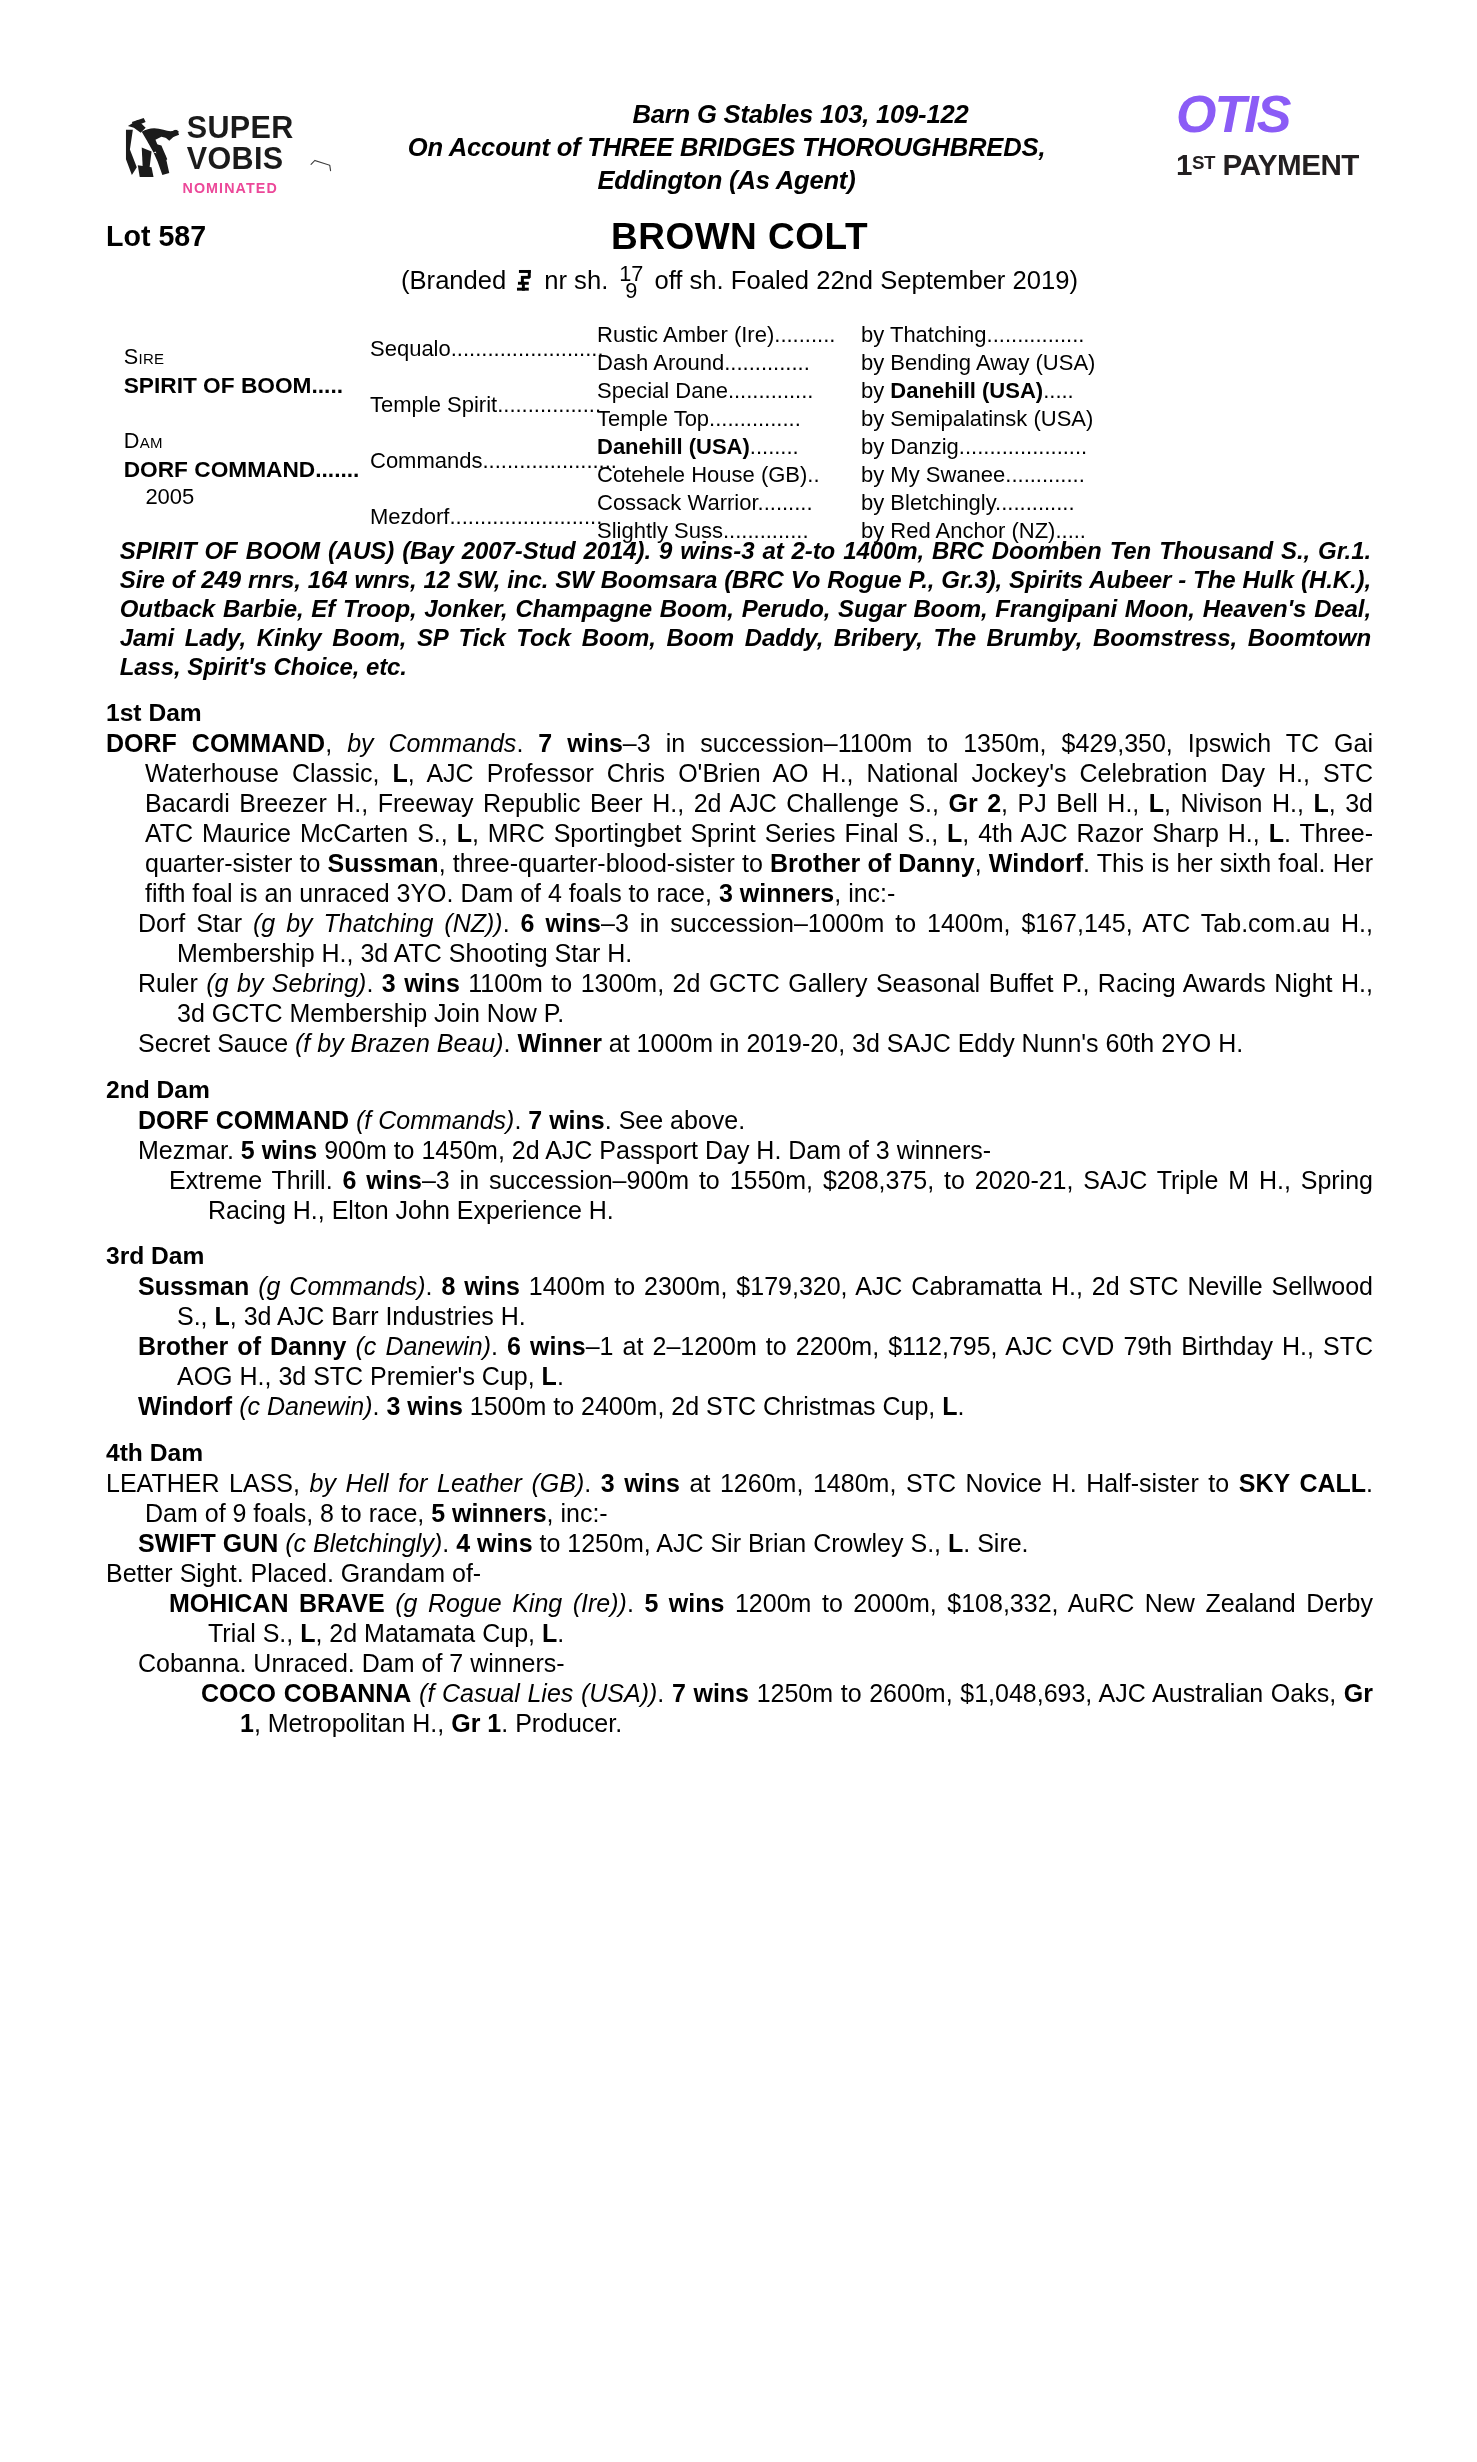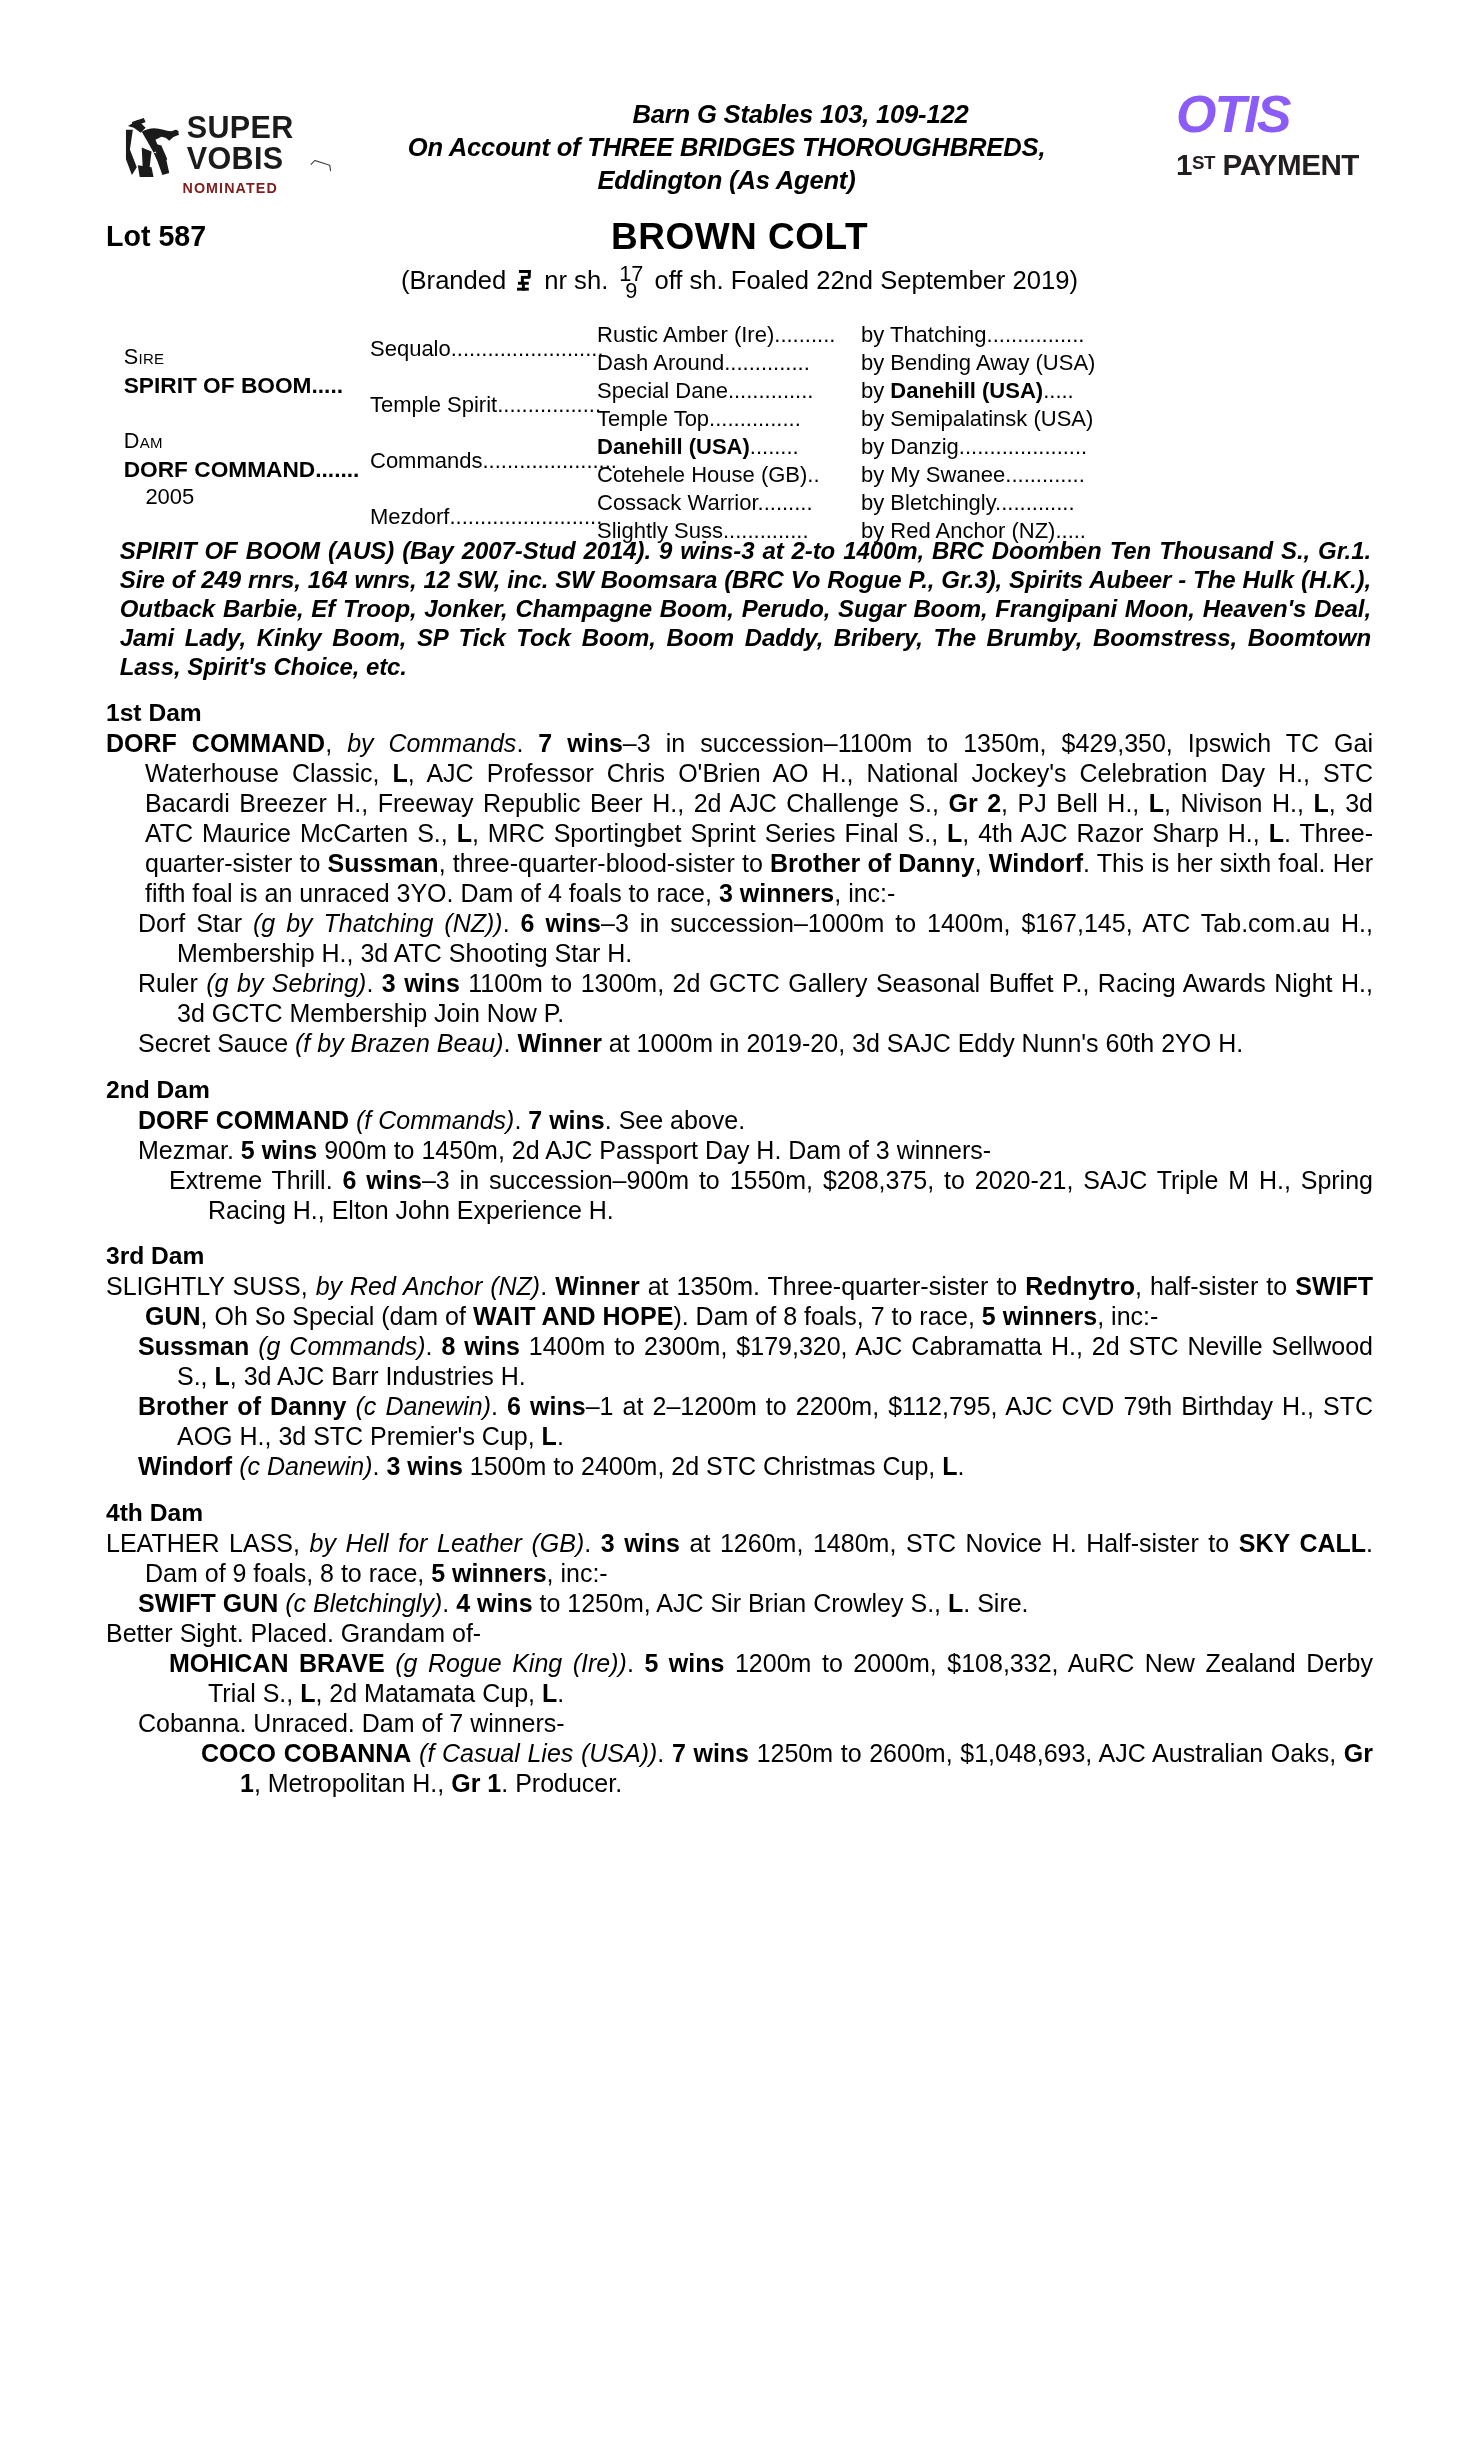--- a/index.html
+++ b/index.html
@@ -59,21 +59,21 @@
     font-size: 30.5px;
     letter-spacing: 0.4px;
     line-height: 30.5px;
     color: #1b1b1b;
     font-family: "Liberation Sans", sans-serif;
   }
   .vobis-nominated {
     font-weight: bold;
     font-size: 14.3px;
     letter-spacing: 1.1px;
-    color: #7f1d1d;
+    color: #ec4899;
     margin-top: 6.9px;
     margin-left: -43px;
     text-align: center;
     width: 173px;
   }
   .vobis-swoosh {
     position: absolute;
     left: 187px;
     top: 31.5px;
     font-size: 25.6px;
@@ -355,21 +355,20 @@
         <div class="dam-head">1st Dam</div>
         <div class="para p-h1"><b>DORF COMMAND</b>, <i>by Commands</i>. <b>7 wins</b>–3 in succession–1100m to 1350m, $429,350, Ipswich TC Gai Waterhouse Classic, <b>L</b>, AJC Professor Chris O'Brien AO H., National Jockey's Celebration Day H., STC Bacardi Breezer H., Freeway Republic Beer H., 2d AJC Challenge S., <b>Gr 2</b>, PJ Bell H., <b>L</b>, Nivison H., <b>L</b>, 3d ATC Maurice McCarten S., <b>L</b>, MRC Sportingbet Sprint Series Final S., <b>L</b>, 4th AJC Razor Sharp H., <b>L</b>. Three-quarter-sister to <b>Sussman</b>, three-quarter-blood-sister to <b>Brother of Danny</b>, <b>Windorf</b>. This is her sixth foal. Her fifth foal is an unraced 3YO. Dam of 4 foals to race, <b>3 winners</b>, inc:-</div>
         <div class="para p-h2">Dorf Star <i>(g by Thatching (NZ))</i>. <b>6 wins</b>–3 in succession–1000m to 1400m, $167,145, ATC Tab.com.au H., Membership H., 3d ATC Shooting Star H.</div>
         <div class="para p-h2">Ruler <i>(g by Sebring)</i>. <b>3 wins</b> 1100m to 1300m, 2d GCTC Gallery Seasonal Buffet P., Racing Awards Night H., 3d GCTC Membership Join Now P.</div>
         <div class="para p-h2 lastleft">Secret Sauce <i>(f by Brazen Beau)</i>. <b>Winner</b> at 1000m in 2019-20, 3d SAJC Eddy Nunn's 60th 2YO H.</div>
         <div class="dam-head">2nd Dam</div>
         <div class="para p-h2"><b>DORF COMMAND</b> <i>(f Commands)</i>. <b>7 wins</b>. See above.</div>
         <div class="para p-h2">Mezmar. <b>5 wins</b> 900m to 1450m, 2d AJC Passport Day H. Dam of 3 winners-</div>
         <div class="para p-h3 lastleft">Extreme Thrill. <b>6 wins</b>–3 in succession–900m to 1550m, $208,375, to 2020-21, SAJC Triple M H., Spring Racing H., Elton John Experience H.</div>
         <div class="dam-head">3rd Dam</div>
-        <div class="para p-h1">SLIGHTLY SUSS, <i>by Red Anchor (NZ)</i>. <b>Winner</b> at 1350m. Three-quarter-sister to <b>Rednytro</b>, half-sister to <b>SWIFT GUN</b>, Oh So Special (dam of <b>WAIT AND HOPE</b>). Dam of 8 foals, 7 to race, <b>5 winners</b>, inc:-</div>
         <div class="para p-h2"><b>Sussman</b> <i>(g Commands)</i>. <b>8 wins</b> 1400m to 2300m, $179,320, AJC Cabramatta H., 2d STC Neville Sellwood S., <b>L</b>, 3d AJC Barr Industries H.</div>
         <div class="para p-h2"><b>Brother of Danny</b> <i>(c Danewin)</i>. <b>6 wins</b>–1 at 2–1200m to 2200m, $112,795, AJC CVD 79th Birthday H., STC AOG H., 3d STC Premier's Cup, <b>L</b>.</div>
         <div class="para p-h2 lastleft"><b>Windorf</b> <i>(c Danewin)</i>. <b>3 wins</b> 1500m to 2400m, 2d STC Christmas Cup, <b>L</b>.</div>
         <div class="dam-head">4th Dam</div>
         <div class="para p-h1">LEATHER LASS, <i>by Hell for Leather (GB)</i>. <b>3 wins</b> at 1260m, 1480m, STC Novice H. Half-sister to <b>SKY CALL</b>. Dam of 9 foals, 8 to race, <b>5 winners</b>, inc:-</div>
         <div class="para p-h2"><b>SWIFT GUN</b> <i>(c Bletchingly)</i>. <b>4 wins</b> to 1250m, AJC Sir Brian Crowley S., <b>L</b>. Sire.</div>
         <div class="para p-h1">Better Sight. Placed. Grandam of-</div>
         <div class="para p-h3"><b>MOHICAN BRAVE</b> <i>(g Rogue King (Ire))</i>. <b>5 wins</b> 1200m to 2000m, $108,332, AuRC New Zealand Derby Trial S., <b>L</b>, 2d Matamata Cup, <b>L</b>.</div>
         <div class="para p-h2">Cobanna. Unraced. Dam of 7 winners-</div>
         <div class="para p-h4 lastleft"><b>COCO COBANNA</b> <i>(f Casual Lies (USA))</i>. <b>7 wins</b> 1250m to 2600m, $1,048,693, AJC Australian Oaks, <b>Gr 1</b>, Metropolitan H., <b>Gr 1</b>. Producer.</div>

